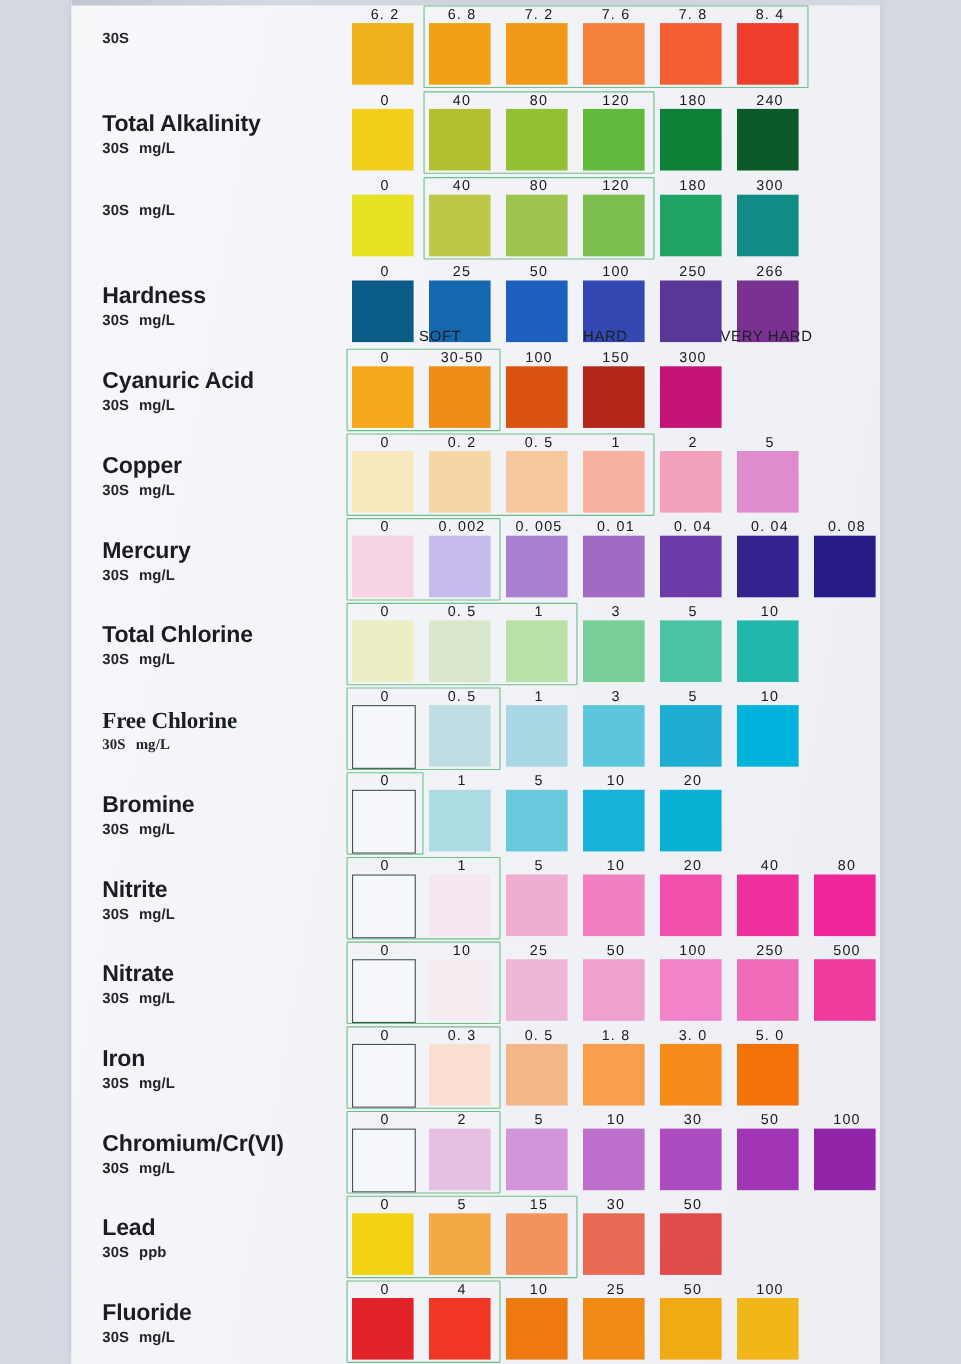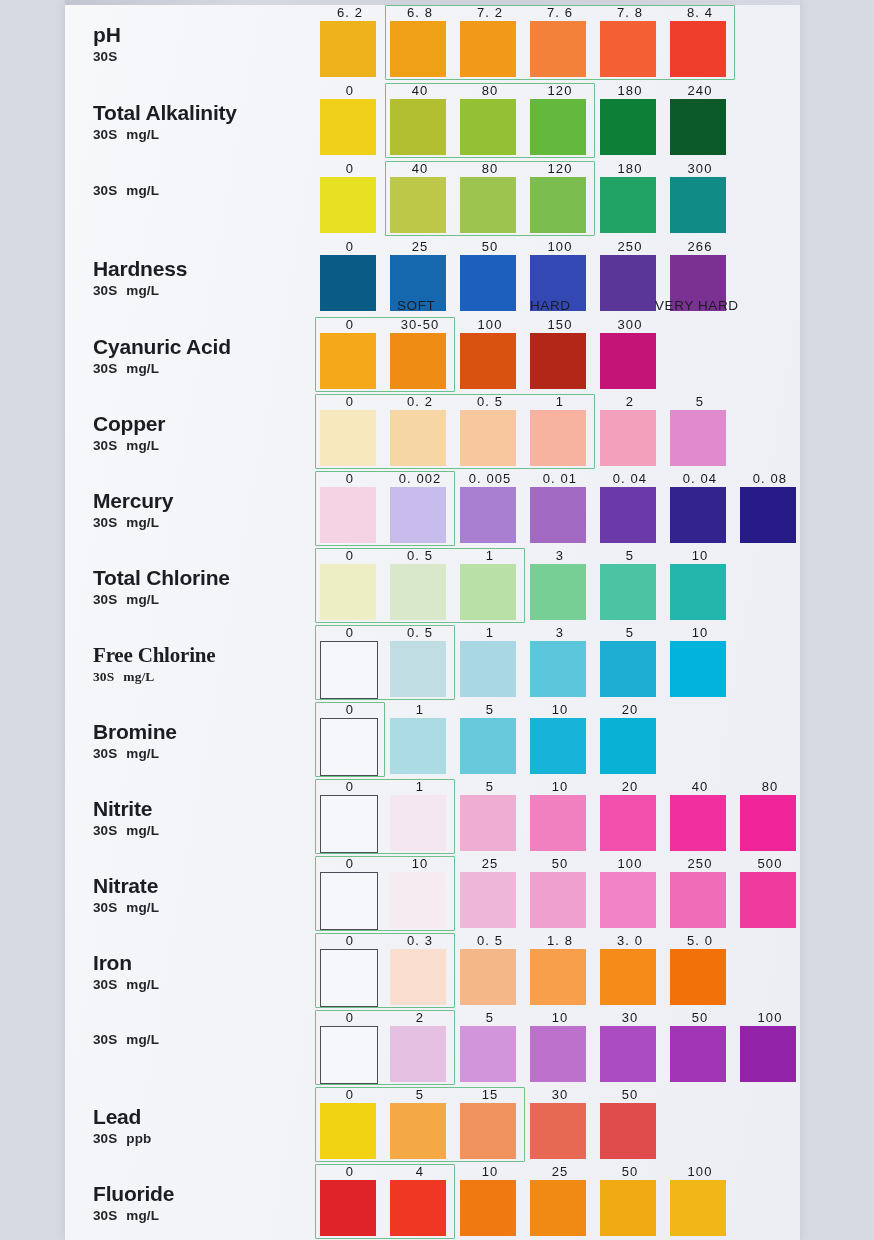--- a/index.html
+++ b/index.html
@@ -58,21 +58,20 @@
   }
 </style>
 </head>
 <body>
 
 <div id="card">
   <div id="topstrip"></div>
   <div id="rows-container">
       <div class="row" style="top: 6px;">
         <div class="rowlabel" style="top: 18px;">
-          <div class="rowname">pH</div>
           <div class="rowsub"><span>30S</span></div>
         </div>
         <div class="swatches">
           <div class="hlbox" style="left: 70px; top: -1px; width: 350px; height: 75px;"></div>
           <div class="cell" style="left: 0px;">
             <div class="cellval">6. 2</div>
             <div class="chip" style="background: rgb(238, 178, 28);"></div>
           </div>
           <div class="cell" style="left: 70px;">
             <div class="cellval">6. 8</div>
@@ -489,20 +488,21 @@
             <div class="chip" style="background: rgb(245, 139, 25);"></div>
           </div>
           <div class="cell" style="left: 350px;">
             <div class="cellval">5. 0</div>
             <div class="chip" style="background: rgb(242, 114, 9);"></div>
           </div>
         </div>
       </div>
       <div class="row" style="top: 1011px;">
         <div class="rowlabel" style="top: 18px;">
+          <div class="rowname">Chromium/Cr(VI)</div>
           <div class="rowsub"><span>30S</span><span class="unit">mg/L</span></div>
         </div>
         <div class="swatches">
           <div class="hlbox" style="left: 0px; top: -1px; width: 140px; height: 75px;"></div>
           <div class="cell" style="left: 0px;">
             <div class="cellval">0</div>
             <div class="chip empty"></div>
           </div>
           <div class="cell" style="left: 70px;">
             <div class="cellval">2</div>
@@ -587,17 +587,17 @@
             <div class="chip" style="background: rgb(240, 170, 19);"></div>
           </div>
           <div class="cell" style="left: 350px;">
             <div class="cellval">100</div>
             <div class="chip" style="background: rgb(241, 183, 25);"></div>
           </div>
         </div>
       </div>
     </div>
   <div id="hardscale-container">
-      <div class="hardscale" style="top: 298px; left: 332px;">SOFT</div>
+      <div class="hardscale" style="top: 298px; left: 316px;">SOFT</div>
       <div class="hardscale" style="top: 298px; left: 465px;">HARD</div>
       <div class="hardscale" style="top: 298px; left: 590px;">VERY HARD</div>
     </div>
 </div>
 
 </body></html>

